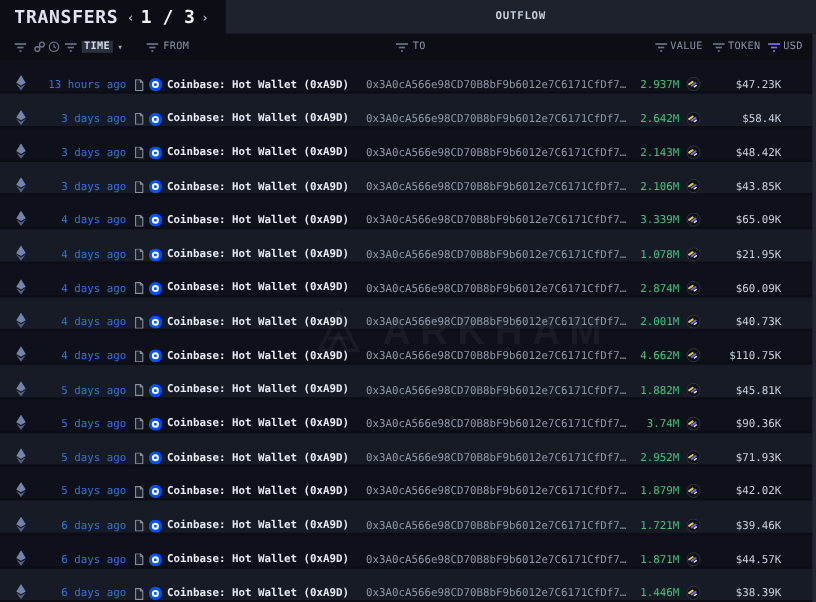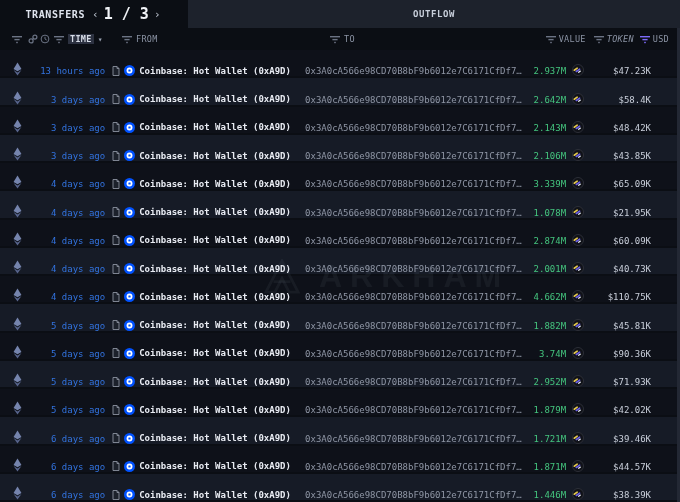--- a/index.html
+++ b/index.html
@@ -24,21 +24,21 @@
     font-size:9px;
     color:var(--white);
     position:relative;
   }
   
   .tabbar{display:flex;height:28px;width:680px;}
   .tab-transfers{
     width:186px;display:flex;align-items:center;justify-content:center;
     gap:7px;background:var(--bg);
   }
-  .tab-transfers .t-label{font-weight:bold;letter-spacing:.6px;color:#dfe4ee;font-size:10px;}
+  .tab-transfers .t-label{font-weight:bold;letter-spacing:.6px;color:#dfe4ee;font-size:15px;}
   .pager{display:flex;align-items:center;gap:5px;}
   .pager .chev{color:#c3cad6;font-size:11px;cursor:pointer;line-height:1;}
   .pager .pg{color:#f2f4f8;font-weight:bold;font-size:15px;}
   .tab{
     flex:1;display:flex;align-items:center;justify-content:center;
     background:var(--tab-bg);border-left:2px solid var(--bg);
     color:#c8cfdb;font-weight:bold;letter-spacing:.6px;font-size:9px;cursor:pointer;
   }
   
   .thead{
@@ -46,21 +46,21 @@
     color:var(--head-text);font-size:8.5px;letter-spacing:.3px;
   }
   .thead .icon{color:var(--icon-gray);display:inline-flex;align-items:center;}
   .h-chain{width:38px;display:flex;align-items:center;gap:6px;padding-left:12px;}
   .h-time{width:76px;display:flex;align-items:center;gap:4px;padding-left:2px;}
   .h-time .time-label{background:#2c3140;color:#d7dce6;padding:0 2px;font-weight:bold;}
   .h-time .caret{color:#9aa2b2;font-size:8px;}
   .h-from{width:216px;display:flex;align-items:center;gap:4px;padding-left:8px;}
   .h-to{flex:1;display:flex;align-items:center;gap:4px;}
   .h-value{width:48px;display:flex;align-items:center;justify-content:flex-end;gap:3px;}
-  .h-token{width:46px;margin-left:8px;display:flex;align-items:center;gap:3px;font-style:italic;}
+  .h-token{width:46px;margin-left:8px;display:flex;align-items:center;gap:3px;}
   .h-usd{flex:0 0 auto;margin-left:auto;display:flex;align-items:center;gap:3px;}
   .h-usd .icon{color:var(--purple);}
   
   .row{
     display:flex;align-items:flex-end;height:28.25px;
     padding-right:29px;background:var(--row-dark);
     border-bottom:2px solid var(--bg);cursor:pointer;
   }
   .row.alt{background:var(--row-light);}
   .c-chain{width:38px;display:flex;justify-content:center;align-items:center;}

